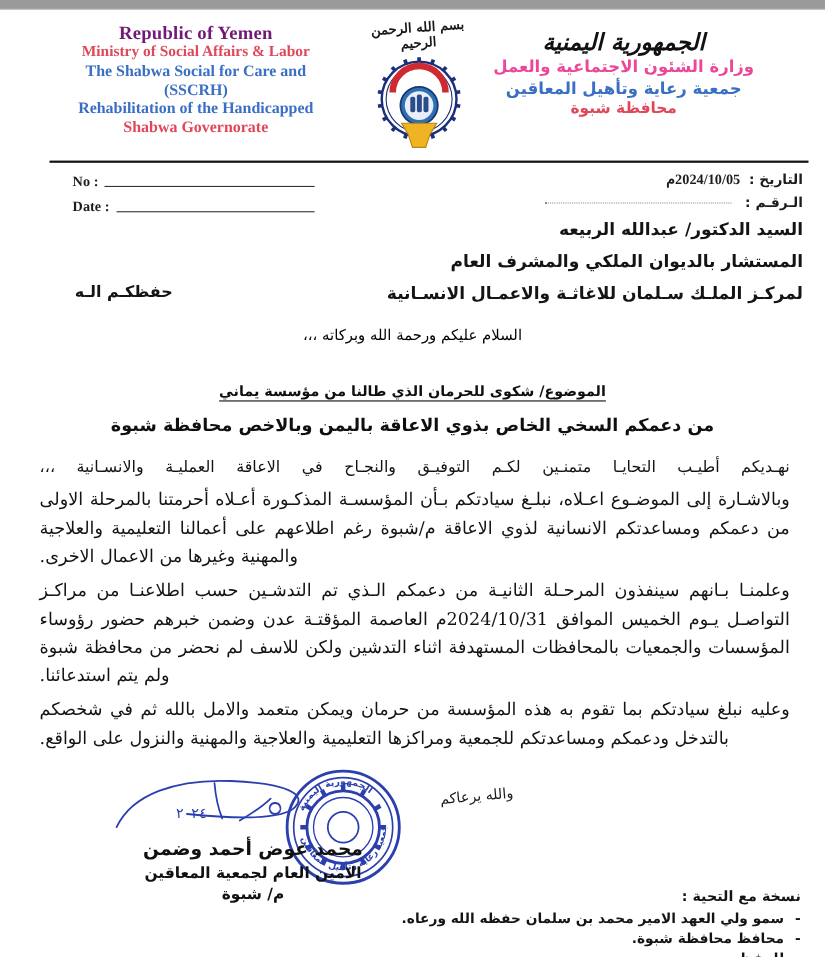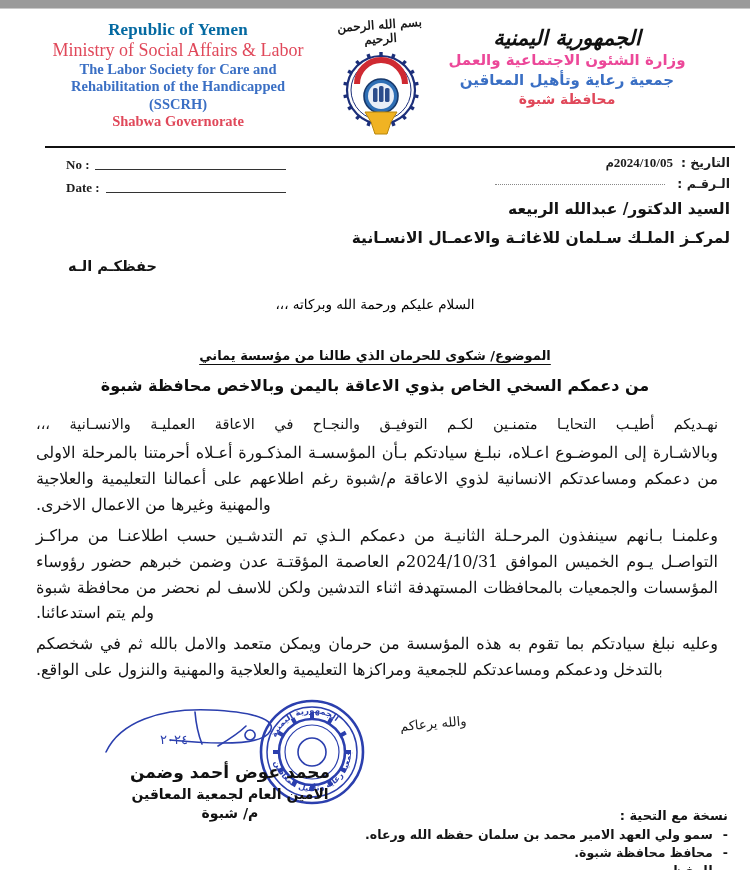--- a/index.html
+++ b/index.html
@@ -40,26 +40,26 @@
     position: absolute;
     left: 28px;
     top: 10px;
     width: 300px;
     text-align: center;
     line-height: 1.18;
   }
   .lh-en .l1 {
     font-size: 17px;
     font-weight: bold;
-    color: #0369a1;
+    color: #701a75;
     letter-spacing: .2px;
   }
   .lh-en .l2 {
-    font-size: 18px;
-    font-weight: normal;
+    font-size: 14px;
+    font-weight: bold;
     color: #e0485a;
   }
   .lh-en .l3 {
     font-size: 14.5px;
     font-weight: bold;
     color: #3a6fc4;
   }
   .lh-en .l4 {
     font-size: 14.5px;
     font-weight: bold;
@@ -350,23 +350,23 @@
 
 <div class="page">
 
   <div class="top-bar"></div>
 
   <div class="letterhead">
 
     <div class="lh-en">
       <div class="l1">Republic of Yemen</div>
       <div class="l2">Ministry of Social Affairs &amp; Labor</div>
-      <div class="l3">The Labor Society for Care and</div>
+      <div class="l3">The Shabwa Social for Care and</div>
+      <div class="l3">(SSCRH)</div>
       <div class="l3">Rehabilitation of the Handicapped</div>
-      <div class="l3">(SSCRH)</div>
       <div class="l4">Shabwa Governorate</div>
     </div>
 
     <div class="basmala">بسم الله الرحمن الرحيم</div>
 
     <div class="emblem">
       <svg viewBox="0 0 86 100" width="86" height="100" aria-hidden="true">
 
         <g transform="translate(43,44)">
           <circle r="34" fill="none" stroke="#1c2f7a" stroke-width="2.2"></circle>
@@ -434,20 +434,21 @@
       <span class="val">2024/10/05م</span>
     </div>
     <div class="row">
       <span class="lbl">الـرقـم :</span>
       <span class="dots"></span>
     </div>
   </div>
 
   <div class="addressee">
     <div>السيد الدكتور/ عبدالله الربيعه</div>
+    <div>المستشار بالديوان الملكي والمشرف العام</div>
     <div class="wide">لمركـز الملـك سـلمان للاغاثـة والاعمـال الانسـانية</div>
   </div>
   <div class="protect">حفظكـم الـه</div>
 
   <div class="greeting">السلام عليكم ورحمة الله وبركاته   ،،،</div>
 
   <div class="subject">
     <div><span class="s1">الموضوع/ شكوى للحرمان الذي طالنا من مؤسسة يماني</span></div>
     <div class="s2">من دعمكم السخي الخاص بذوي الاعاقة باليمن وبالاخص محافظة شبوة</div>
   </div>

